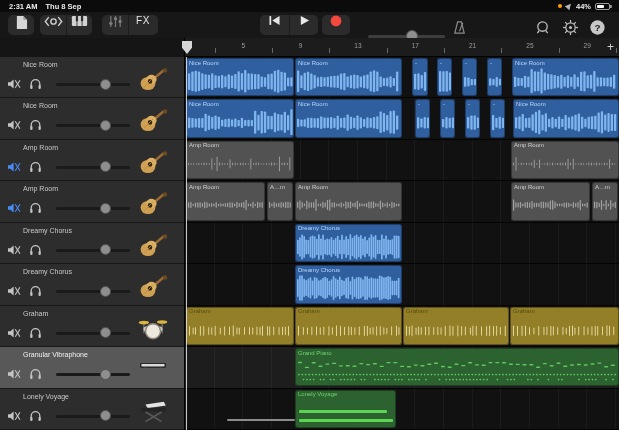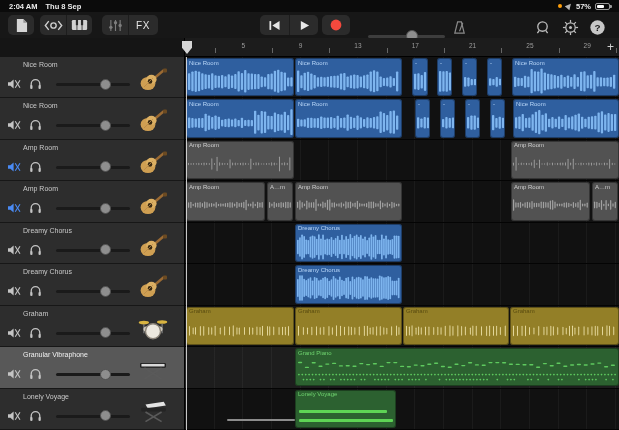--- a/index.html
+++ b/index.html
@@ -17,21 +17,21 @@
   .loc{width:0;height:0;border-left:3px solid transparent;border-right:3px solid transparent;
     border-bottom:6px solid #b5b5b5;transform:rotate(40deg)}
   .batt{width:15px;height:7px;border:1px solid #9a9a9a;border-radius:2px;position:relative}
   .batt i{position:absolute;left:1px;top:1px;bottom:1px;width:57%;background:#fff;border-radius:1px}
   .batt:after{content:"";position:absolute;right:-3px;top:1px;width:2px;height:3px;background:#9a9a9a;border-radius:0 1px 1px 0}
 
   
   .toolbar{position:absolute;top:12px;left:0;right:0;height:26px;background:#171717}
   .tgroup{position:absolute;top:3px;height:20px;background:#2b2b2b;border-radius:5px;
     display:flex;align-items:stretch;overflow:hidden}
-  .cell{display:flex;align-items:center;justify-content:center;height:100%}
+  .cell{display:flex;justify-content:center;height:100%}
   .cell+.cell{border-left:1px solid #1d1d1d}
   .fxlab{font-size:10px;color:#e6e6e6;letter-spacing:.5px}
   .mslider{position:absolute;left:368px;top:23px;width:77px;height:3px;background:#3d3d3d;border-radius:2px}
   .mslider .mknob{position:absolute;left:38px;top:-5px;width:12px;height:12px;border-radius:50%;
     background:#8e8e8e;border:1px solid #545454}
   .iconbtn{position:absolute;display:flex;align-items:center;justify-content:center}
 
   
   .ruler{position:absolute;left:185px;top:38px;right:0;height:19px;background:#1c1c1c;border-bottom:1px solid #000}
   .rlabel{position:absolute;top:4px;transform:translateX(-50%);font-size:6.5px;color:#9c9c9c}
@@ -69,27 +69,27 @@
   .prenote{position:absolute;height:2.5px;background:#8c8c8c;border-radius:1px;top:30px}
   .playline{position:absolute;left:1px;top:0;bottom:0;width:1px;background:rgba(245,245,245,.8);z-index:5}
 </style>
 </head>
 <body>
 
 <div class="screen">
 
   <div class="statusbar">
     <div class="sb-left">
-      <span>2:04 AM</span>
+      <span>2:31 AM</span>
       <span>Thu 8 Sep</span>
     </div>
     <div class="sb-right">
       <span class="dot"></span>
       <span class="loc"></span>
-      <span>57%</span>
+      <span>44%</span>
       <span class="batt">
           <i style="width: 57%;"></i>
         </span>
     </div>
   </div>
 
   <div class="toolbar">
     <div class="tgroup" style="left:8px;width:26px">
       <span class="cell" style="width:26px">
         <svg width="13" height="15" viewBox="0 0 14 16">

